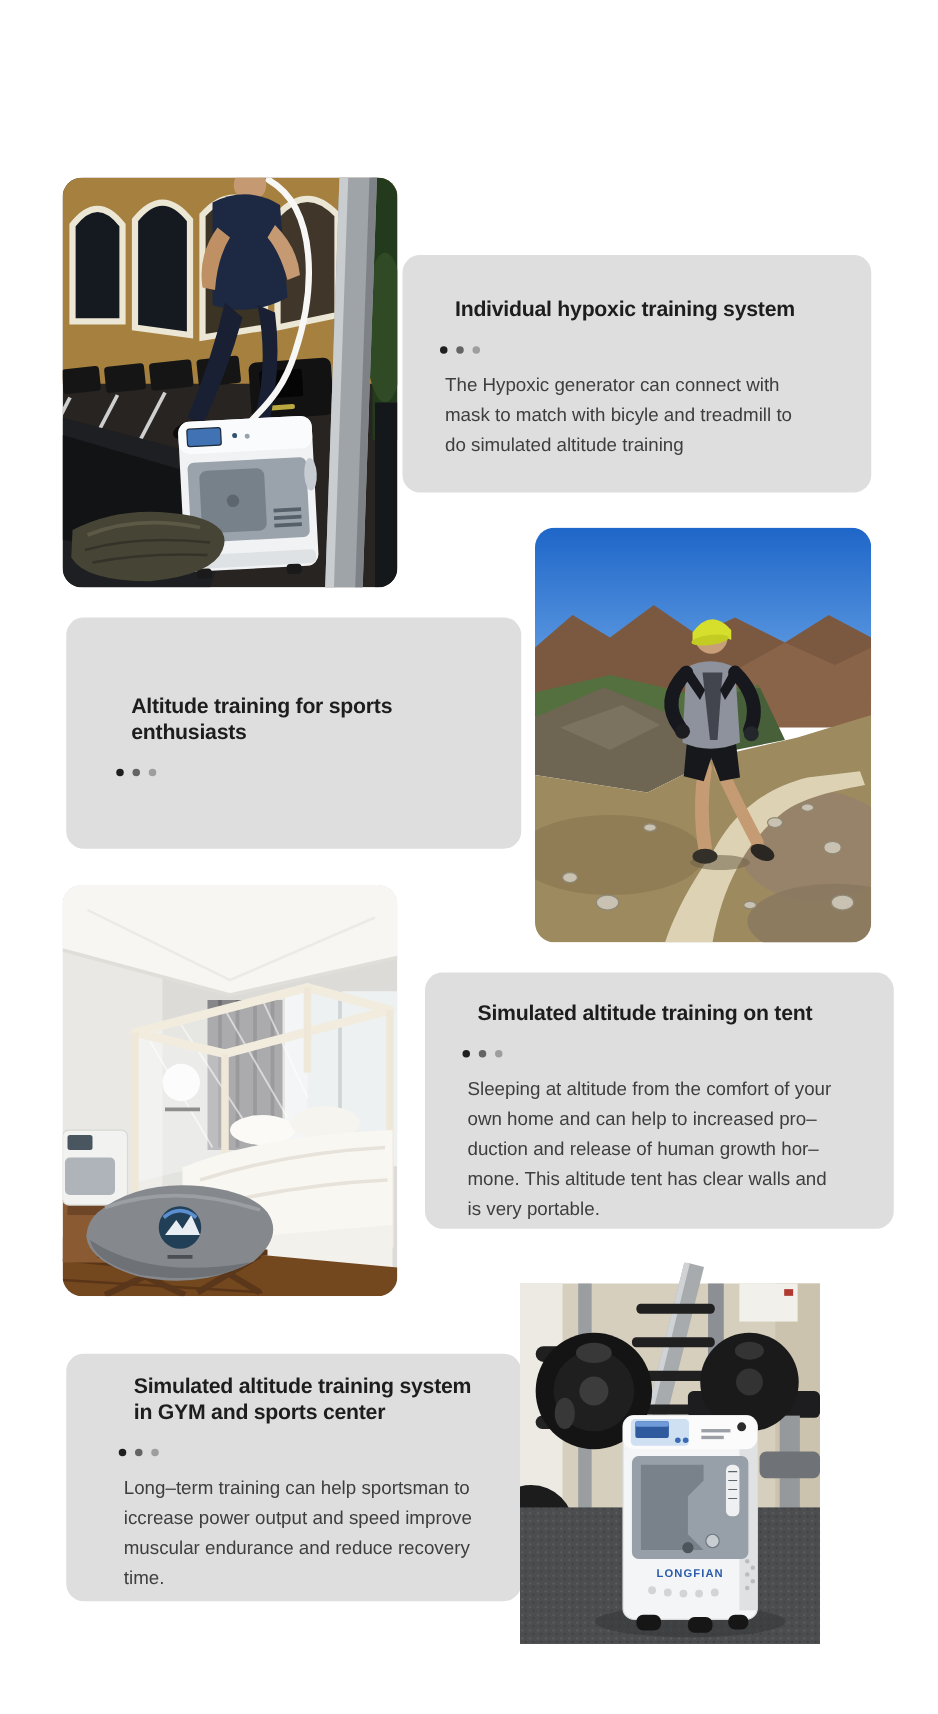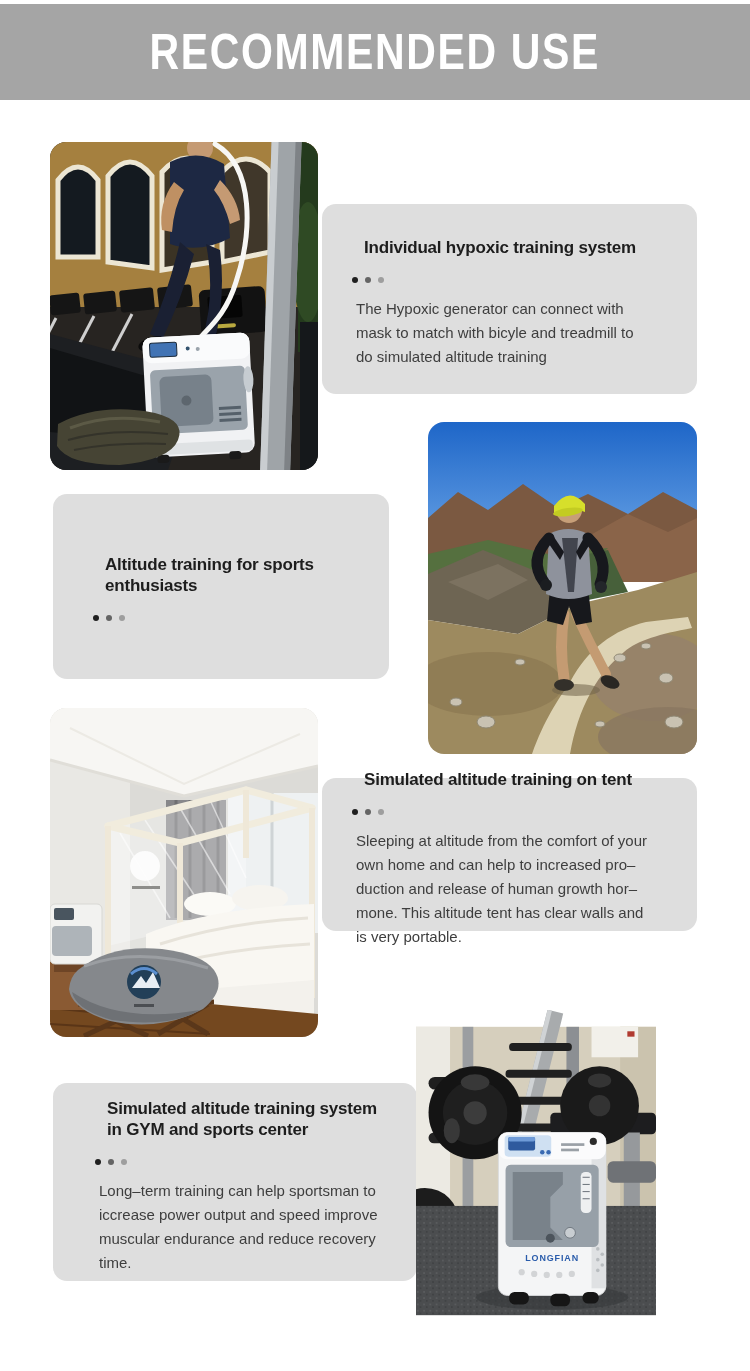--- a/index.html
+++ b/index.html
@@ -14,38 +14,35 @@
   .photo{position:absolute;border-radius:16px;overflow:hidden;}
   .photo svg{display:block;width:100%;height:100%;}
   #img1{left:50px;top:142px;width:268px;height:328px;}
   #img2{left:428px;top:422px;width:269px;height:332px;}
   #img3{left:50px;top:708px;width:268px;height:329px;}
   #img4{left:416px;top:1010px;width:240px;height:322px;}
   
   .card{position:absolute;background:#dedede;border-radius:14px;box-sizing:border-box;
         display:flex;flex-direction:column;justify-content:center;}
   #card1{left:322px;top:204px;width:375px;height:190px;padding:10px 10px 10px 30px;}
-  #card2{left:53px;top:494px;width:336px;height:185px;padding:10px 4px 10px 40px;}
-  #card3{left:322px;top:778px;width:375px;height:153px;padding:10px 8px 10px 30px;}
+  #card2{left:53px;top:494px;width:364px;height:185px;padding:10px 4px 10px 40px;}
+  #card3{left:340px;top:778px;width:375px;height:205px;padding:10px 8px 10px 30px;justify-content:space-between;}
   #card4{left:53px;top:1083px;width:364px;height:198px;padding:10px 16px 10px 42px;}
   .card h2{margin:12px;font-size:17px;line-height:21px;font-weight:bold;color:#1d1d1d;
            letter-spacing:-.2px;white-space:pre;}
   .dots{display:flex;gap:7px;margin:7px 0 10px 0;align-items:center;}
   .dot{width:6px;height:6px;border-radius:50%;}
   .dot1{background:#1f1f1f;} .dot2{background:#646464;} .dot3{background:#9e9e9e;}
   .card p{margin:4px;font-size:15px;line-height:24px;color:#3e3e3e;white-space:pre;}
 </style>
 </head>
 <body>
 
 <div id="page">
 
-  <div class="banner">
-    <h1>RECOMMENDED USE</h1>
-  </div>
 
   <div class="photo" id="img1" role="img" aria-label="Man running on a gym treadmill, connected by a white tube to a hypoxic generator standing on the floor">
     <svg viewBox="0 0 268 328" xmlns="http://www.w3.org/2000/svg">
       <rect width="268" height="328" fill="#272421"></rect>
       <rect x="0" y="0" width="268" height="165" fill="#a5803f"></rect>
       <rect x="248" y="0" width="20" height="210" fill="#243a1d"></rect>
       <ellipse cx="258" cy="120" rx="16" ry="60" fill="#2f4a24"></ellipse>
 
       <g stroke="#ece6d4" stroke-width="5" fill="#141a20">
         <path d="M8,115 L8,38 Q28,12 48,38 L48,115 Z"></path>

